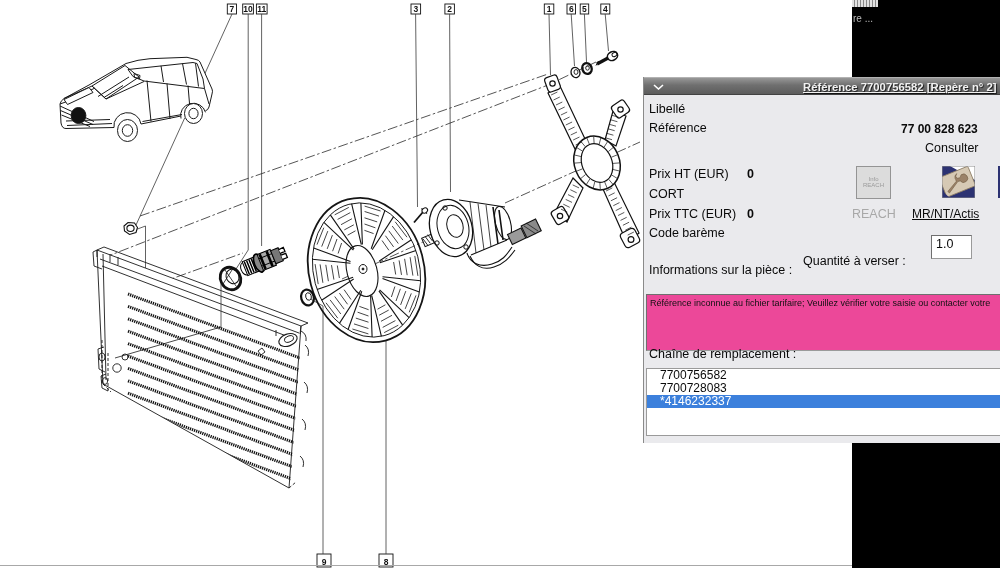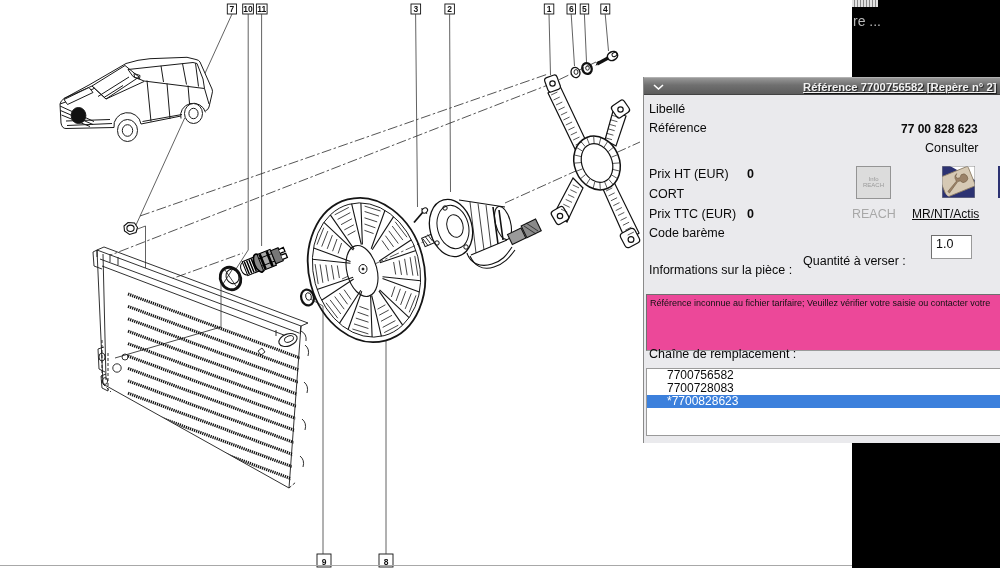--- a/index.html
+++ b/index.html
@@ -4,21 +4,21 @@
 <style>
   html,body{margin:0;padding:0;}
   body{width:1000px;height:568px;position:relative;overflow:hidden;background:#fff;
        font-family:"Liberation Sans",sans-serif;}
   .abs{position:absolute;}
   #drawing{left:0;top:0;}
   #trblack{left:852px;top:0;width:148px;height:77px;background:#000;}
   #brblack{left:852px;top:443px;width:148px;height:125px;background:#000;}
   #trstripe{left:852px;top:0;width:26px;height:7px;
     background:repeating-linear-gradient(90deg,#e2e2e2 0 2px,#8a8a8a 2px 3px);}
-  #trtext{left:853px;top:13px;color:#b9b9b9;font-size:14px;}
+  #trtext{left:853px;top:13px;color:#b9b9b9;font-size:10px;}
   #botline{left:0;top:565px;width:852px;height:1px;background:#a8a8a8;}
   
   #dlg{left:643px;top:77px;width:357px;height:366px;background:#eaeaed;
        border-left:1px solid #8a8a8a;box-sizing:border-box;font-size:12.5px;color:#0a0a0a;}
   #title{position:absolute;left:0;top:0;width:100%;height:18px;
      background:linear-gradient(#979797,#6f6f6f 45%,#5c5c5c);
      border-top:1px solid #b2b2b2;border-bottom:1px solid #424242;box-sizing:border-box;}
   #title span{position:absolute;left:159px;top:2.5px;font-weight:bold;font-size:11.3px;
      color:#f2f2f2;text-shadow:1px 1px 1px rgba(0,0,0,.8);white-space:nowrap;text-decoration:underline;}
   #chev{position:absolute;left:9px;top:6px;}
@@ -31,21 +31,21 @@
   #icon2{position:absolute;left:354px;top:89px;width:3px;height:32px;background:#2c3272;}
   #qtyin{position:absolute;left:287px;top:158px;width:41px;height:24px;background:#fff;
      border:1px solid #9a9a9a;border-top-color:#6f6f6f;border-left-color:#6f6f6f;
      box-sizing:border-box;font-size:12.5px;padding:1px 0 0 4px;}
   #infobox{position:absolute;left:2px;top:205px;width:386px;height:57px;background:#ec4899;
      border:1px solid #9a9a9a;border-top-color:#6f6f6f;border-left-color:#6f6f6f;
      box-sizing:border-box;margin-top:12px;}
   #infobox div{font-size:9px;color:#111;margin:3px 0 0 3px;white-space:nowrap;overflow:hidden;}
   #list{position:absolute;left:2px;top:291px;width:355px;height:68px;background:#fff;
      border:1px solid #9a9a9a;border-right:none;box-sizing:border-box;}
-  .li{height:13px;line-height:13px;padding-left:20px;font-size:12px;}
+  .li{height:13px;line-height:13px;padding-left:13px;font-size:12px;}
   .sel{background:#3c80dc;color:#fff;}
 </style>
 </head>
 <body>
 <svg id="drawing" class="abs" width="1000" height="568" viewBox="0 0 1000 568" fill="none" stroke="#1a1a1a" stroke-width="0.9">
 <rect x="227.3" y="4" width="9.199999999999989" height="10" fill="#fff" stroke="#111" stroke-width="0.9"></rect>
 <text x="231.9" y="12" font-size="8.5" font-weight="bold" fill="#111" stroke="none" text-anchor="middle" font-family="Liberation Sans, sans-serif">7</text>
 <rect x="242.7" y="4" width="10.700000000000017" height="10" fill="#fff" stroke="#111" stroke-width="0.9"></rect>
 <text x="248.05" y="12" font-size="8.5" font-weight="bold" fill="#111" stroke="none" text-anchor="middle" font-family="Liberation Sans, sans-serif">10</text>
 <rect x="256.4" y="4" width="10.700000000000045" height="10" fill="#fff" stroke="#111" stroke-width="0.9"></rect>
@@ -258,15 +258,15 @@
   <div id="qtyin">1.0</div>
 
   <div class="lb" style="top:186px">Informations sur la pièce :</div>
   <div id="infobox">
       <div>Référence inconnue au fichier tarifaire; Veuillez vérifier votre saisie ou contacter votre</div>
     </div>
   <div class="lb" style="top:270px">Chaîne de remplacement :</div>
   <div id="list">
     <div class="li">7700756582</div>
     <div class="li">7700728083</div>
-    <div class="li sel">*7700828623</div>
+    <div class="li sel">*4146232337</div>
   </div>
 </div>
 
 </body></html>

